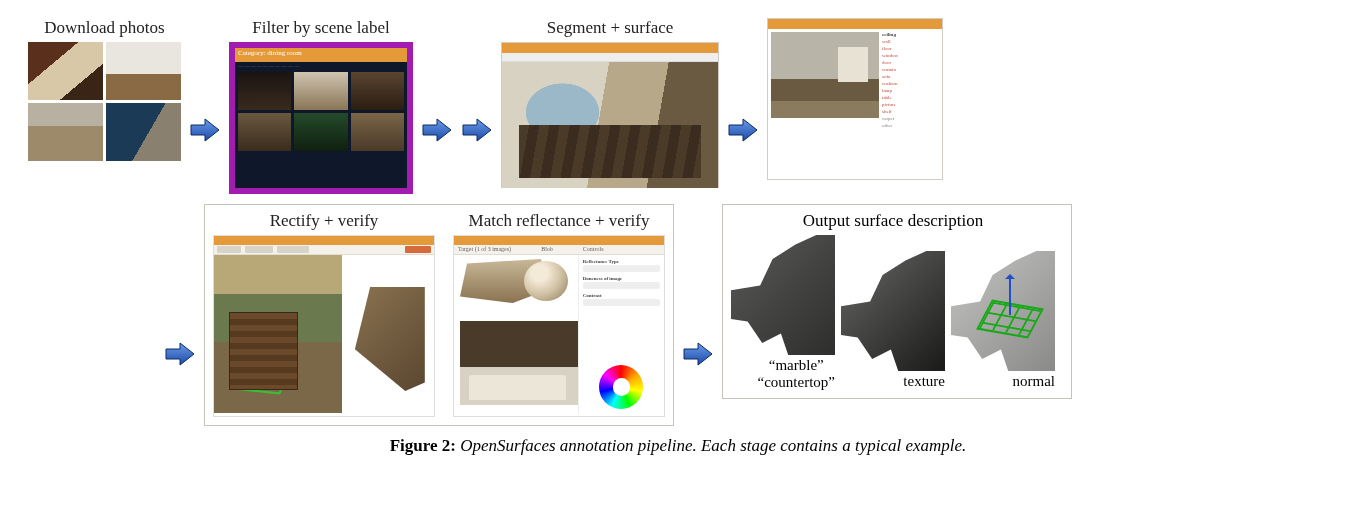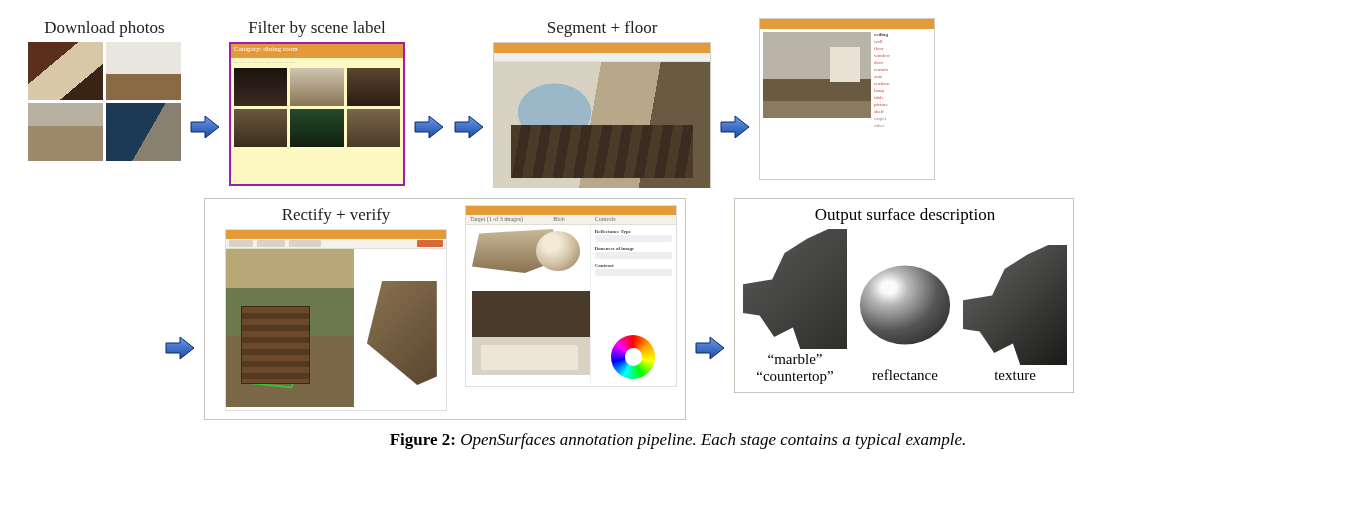--- a/index.html
+++ b/index.html
@@ -53,22 +53,22 @@
     gap: 3px;
   }
   .ph-kitchen1 { background: linear-gradient(140deg,#5a2f1c 0 35%,#d9c8a8 35% 70%,#3a2415 70%); }
   .ph-kitchen2 { background: linear-gradient(#e9e6df 0 55%, #8a6a45 55% 100%); }
   .ph-dining1 { background: linear-gradient(#b8b0a0 0 40%, #9c8a6a 40% 100%); }
   .ph-dining2 { background: linear-gradient(120deg,#1a3a55 0 55%, #8a8070 55%); }
 
   
   .filter-panel {
     width: 172px; height: 140px;
-    border: 2px solid #a21caf;
-    background: #fef9c3;
+    border: 6px solid #a21caf;
+    background: #0f172a;
     position: relative;
   }
   .fp-header {
     height: 14px; background:#e59a3a;
     font-size:7px; color:#fff; padding:1px 3px;
     box-sizing:border-box;
     white-space:nowrap; overflow:hidden;
   }
   .fp-sub { font-size:5px; color:#888; padding:1px 3px; line-height:1; }
   .fp-grid {
@@ -148,21 +148,21 @@
     overflow:hidden;
   }
   .name-list span{white-space:nowrap;}
   .name-list span.g{color:#888;}
   .name-list span.b{color:#444;font-weight:bold;}
 
   
   .row2-offset{ width:128px; flex:none; }
   .dual-panel{
     border:1px solid #c8c3ba;
-    padding:6px 8px 8px 20px;
+    padding:6px 8px 8px 8px;
     display:flex;gap:18px;
     background:#fff;
   }
   .sub-stage{display:flex;flex-direction:column;align-items:center;gap:4px;}
   .rect-panel{
     width:220px;height:180px;border:1px solid #ddd;background:#fff;
   }
   .rect-header{height:9px;background:#e59a3a;}
   .rect-bar{height:10px;background:#f4f1ea;border-bottom:1px solid #e2ddd2;
     display:flex;gap:4px;padding:1px 3px;box-sizing:border-box;}
@@ -237,26 +237,26 @@
     background:conic-gradient(red,orange,yellow,lime,cyan,blue,magenta,red);
     position:relative;
   }
   .color-wheel::after{
     content:"";position:absolute;inset:30%;border-radius:50%;background:#fff;
   }
 
   
   .output-panel{
     border:1px solid #c8c3ba;
-    padding:6px 6px 8px 8px;
+    padding:6px 16px 8px 8px;
     background:#fff;
   }
   .output-title{text-align:center;font-size:17px;margin-bottom:4px;}
   .output-row{display:flex;align-items:flex-end;gap:6px;}
-  .out-item{display:flex;flex-direction:column;align-items:center;gap:2px;}
+  .out-item{display:flex;flex-direction:column;align-items:flex-end;gap:2px;}
   .out-label{font-size:15px;}
   .two-line{line-height:1.1;text-align:center;}
   .out-img{width:104px;height:120px;position:relative;}
 
   .oi-bathroom{
     width:110px;height:120px;
     background:
       linear-gradient(100deg,#c8c2b4 0 35%, #8a6a42 35% 60%, #4a3424 60% 78%, #2a1c12 78%);
   }
   .oi-bathroom::before{
@@ -364,21 +364,21 @@
   </div>
 
 
   <div class="arrow">
     <svg width="32" height="28">
         <path d="M2 9 H16 V3 L30 14 L16 25 V19 H2 Z" fill="url(#ag)" stroke="#0a2a66" stroke-width="1"></path>
       </svg>
   </div>
 
   <div class="stage">
-    <div class="stage-title">Segment + floor</div>
+    <div class="stage-title">Segment + surface</div>
     <div class="seg-panel">
       <div class="seg-header"></div>
       <div class="seg-bar"></div>
       <div class="seg-photo"></div>
     </div>
   </div>
 
   <div class="arrow">
     <svg width="32" height="28">
         <path d="M2 9 H16 V3 L30 14 L16 25 V19 H2 Z" fill="url(#ag)" stroke="#0a2a66" stroke-width="1"></path>
@@ -431,20 +431,21 @@
             <i></i>
             <i></i>
           </div>
         <div class="rect-body">
           <div class="rect-photo"></div>
           <div class="rect-out"></div>
         </div>
       </div>
     </div>
     <div class="sub-stage">
+      <div class="stage-title">Match reflectance + verify</div>
       <div class="match-panel">
         <div class="match-header"></div>
         <div class="match-bar">
           <span>Target (1 of 3 images)</span>
           <span>Blob</span>
           <span>Controls</span>
         </div>
         <div class="match-body">
           <div class="match-left">
             <div class="match-target"></div>
@@ -483,31 +484,33 @@
       <div class="out-item">
         <div class="out-img oi-marble">
             <div class="marble-shape"></div>
           </div>
         <div class="out-label two-line">
           <span>“marble”</span><br>
           <span>“countertop”</span>
         </div>
       </div>
       <div class="out-item">
-        <div class="out-img oi-reflect">
-            <div class="reflect-blob"></div>
-          </div>
-        <div class="out-label">reflectance</div>
-      </div>
-      <div class="out-item">
         <div class="out-img oi-texture">
             <div class="marble-shape"></div>
           </div>
         <div class="out-label">texture</div>
       </div>
+      <div class="out-item">
+        <div class="out-img oi-normal">
+          <div class="marble-shape"></div>
+          <div class="normal-grid"></div>
+          <div class="normal-arrow"></div>
+        </div>
+        <div class="out-label">normal</div>
+      </div>
     </div>
   </div>
 </div>
 
 <div class="caption">
   <b>Figure 2:</b>
   <i>OpenSurfaces annotation pipeline. Each stage contains a typical example.</i>
 </div>
 
 </body></html>

